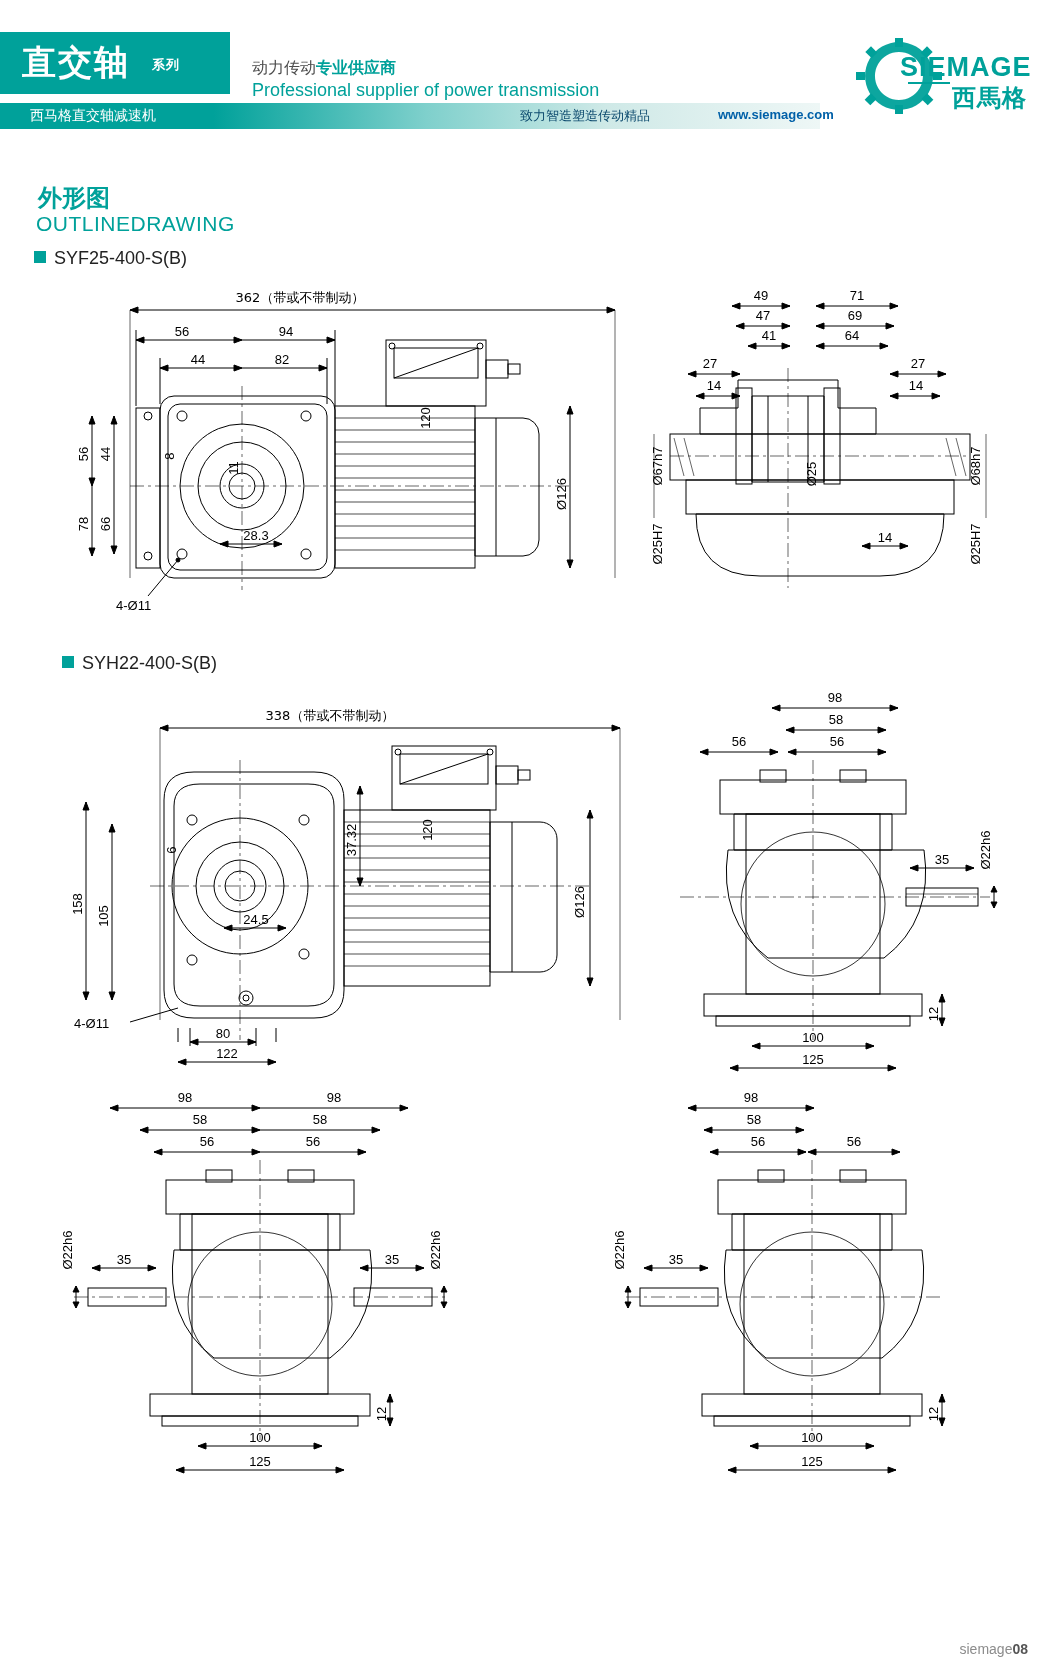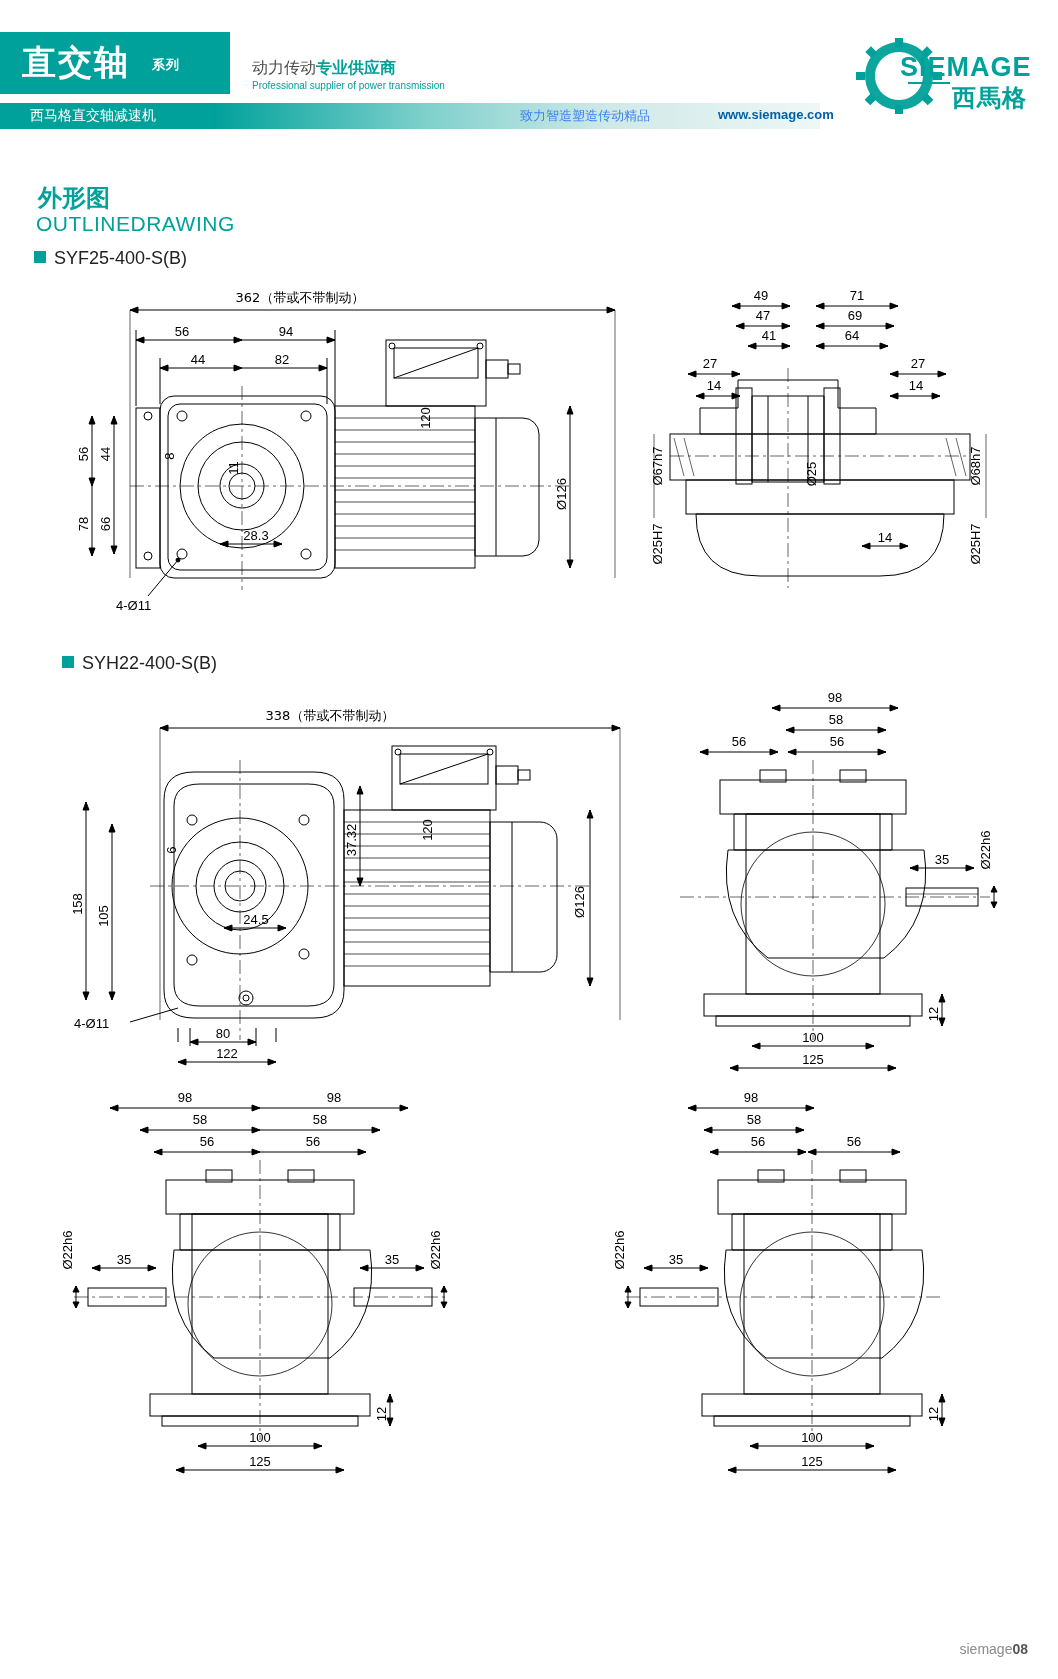--- a/index.html
+++ b/index.html
@@ -34,25 +34,25 @@
     font-family:"DejaVu Sans", sans-serif;
   }
   .hdr-slogan-cn{
     position:absolute;left:252px;top:58px;
     font-size:16px;color:#00a19a;font-weight:bold;
     font-family:"DejaVu Sans", sans-serif;
   }
   .hdr-slogan-cn .plain{color:#4c4c4c;font-weight:normal;}
   .hdr-slogan-en{
     position:absolute;left:252px;top:80px;
-    font-size:10px;color:#00a19a;
+    font-size:18px;color:#00a19a;
   }
   .hdr-motto{
     position:absolute;left:520px;top:107px;
-    font-size:13px;color:#3b82f6;
+    font-size:13px;color:#0c4a6e;
     font-family:"DejaVu Sans", sans-serif;
   }
   .hdr-url{
     position:absolute;left:718px;top:107px;
     font-size:13px;color:#0060a8;font-weight:bold;
   }
   
   .logo-wrap{position:absolute;left:856px;top:36px;width:185px;height:78px;}
   .logo-gear{position:absolute;left:0;top:2px;}
   .logo-text{

